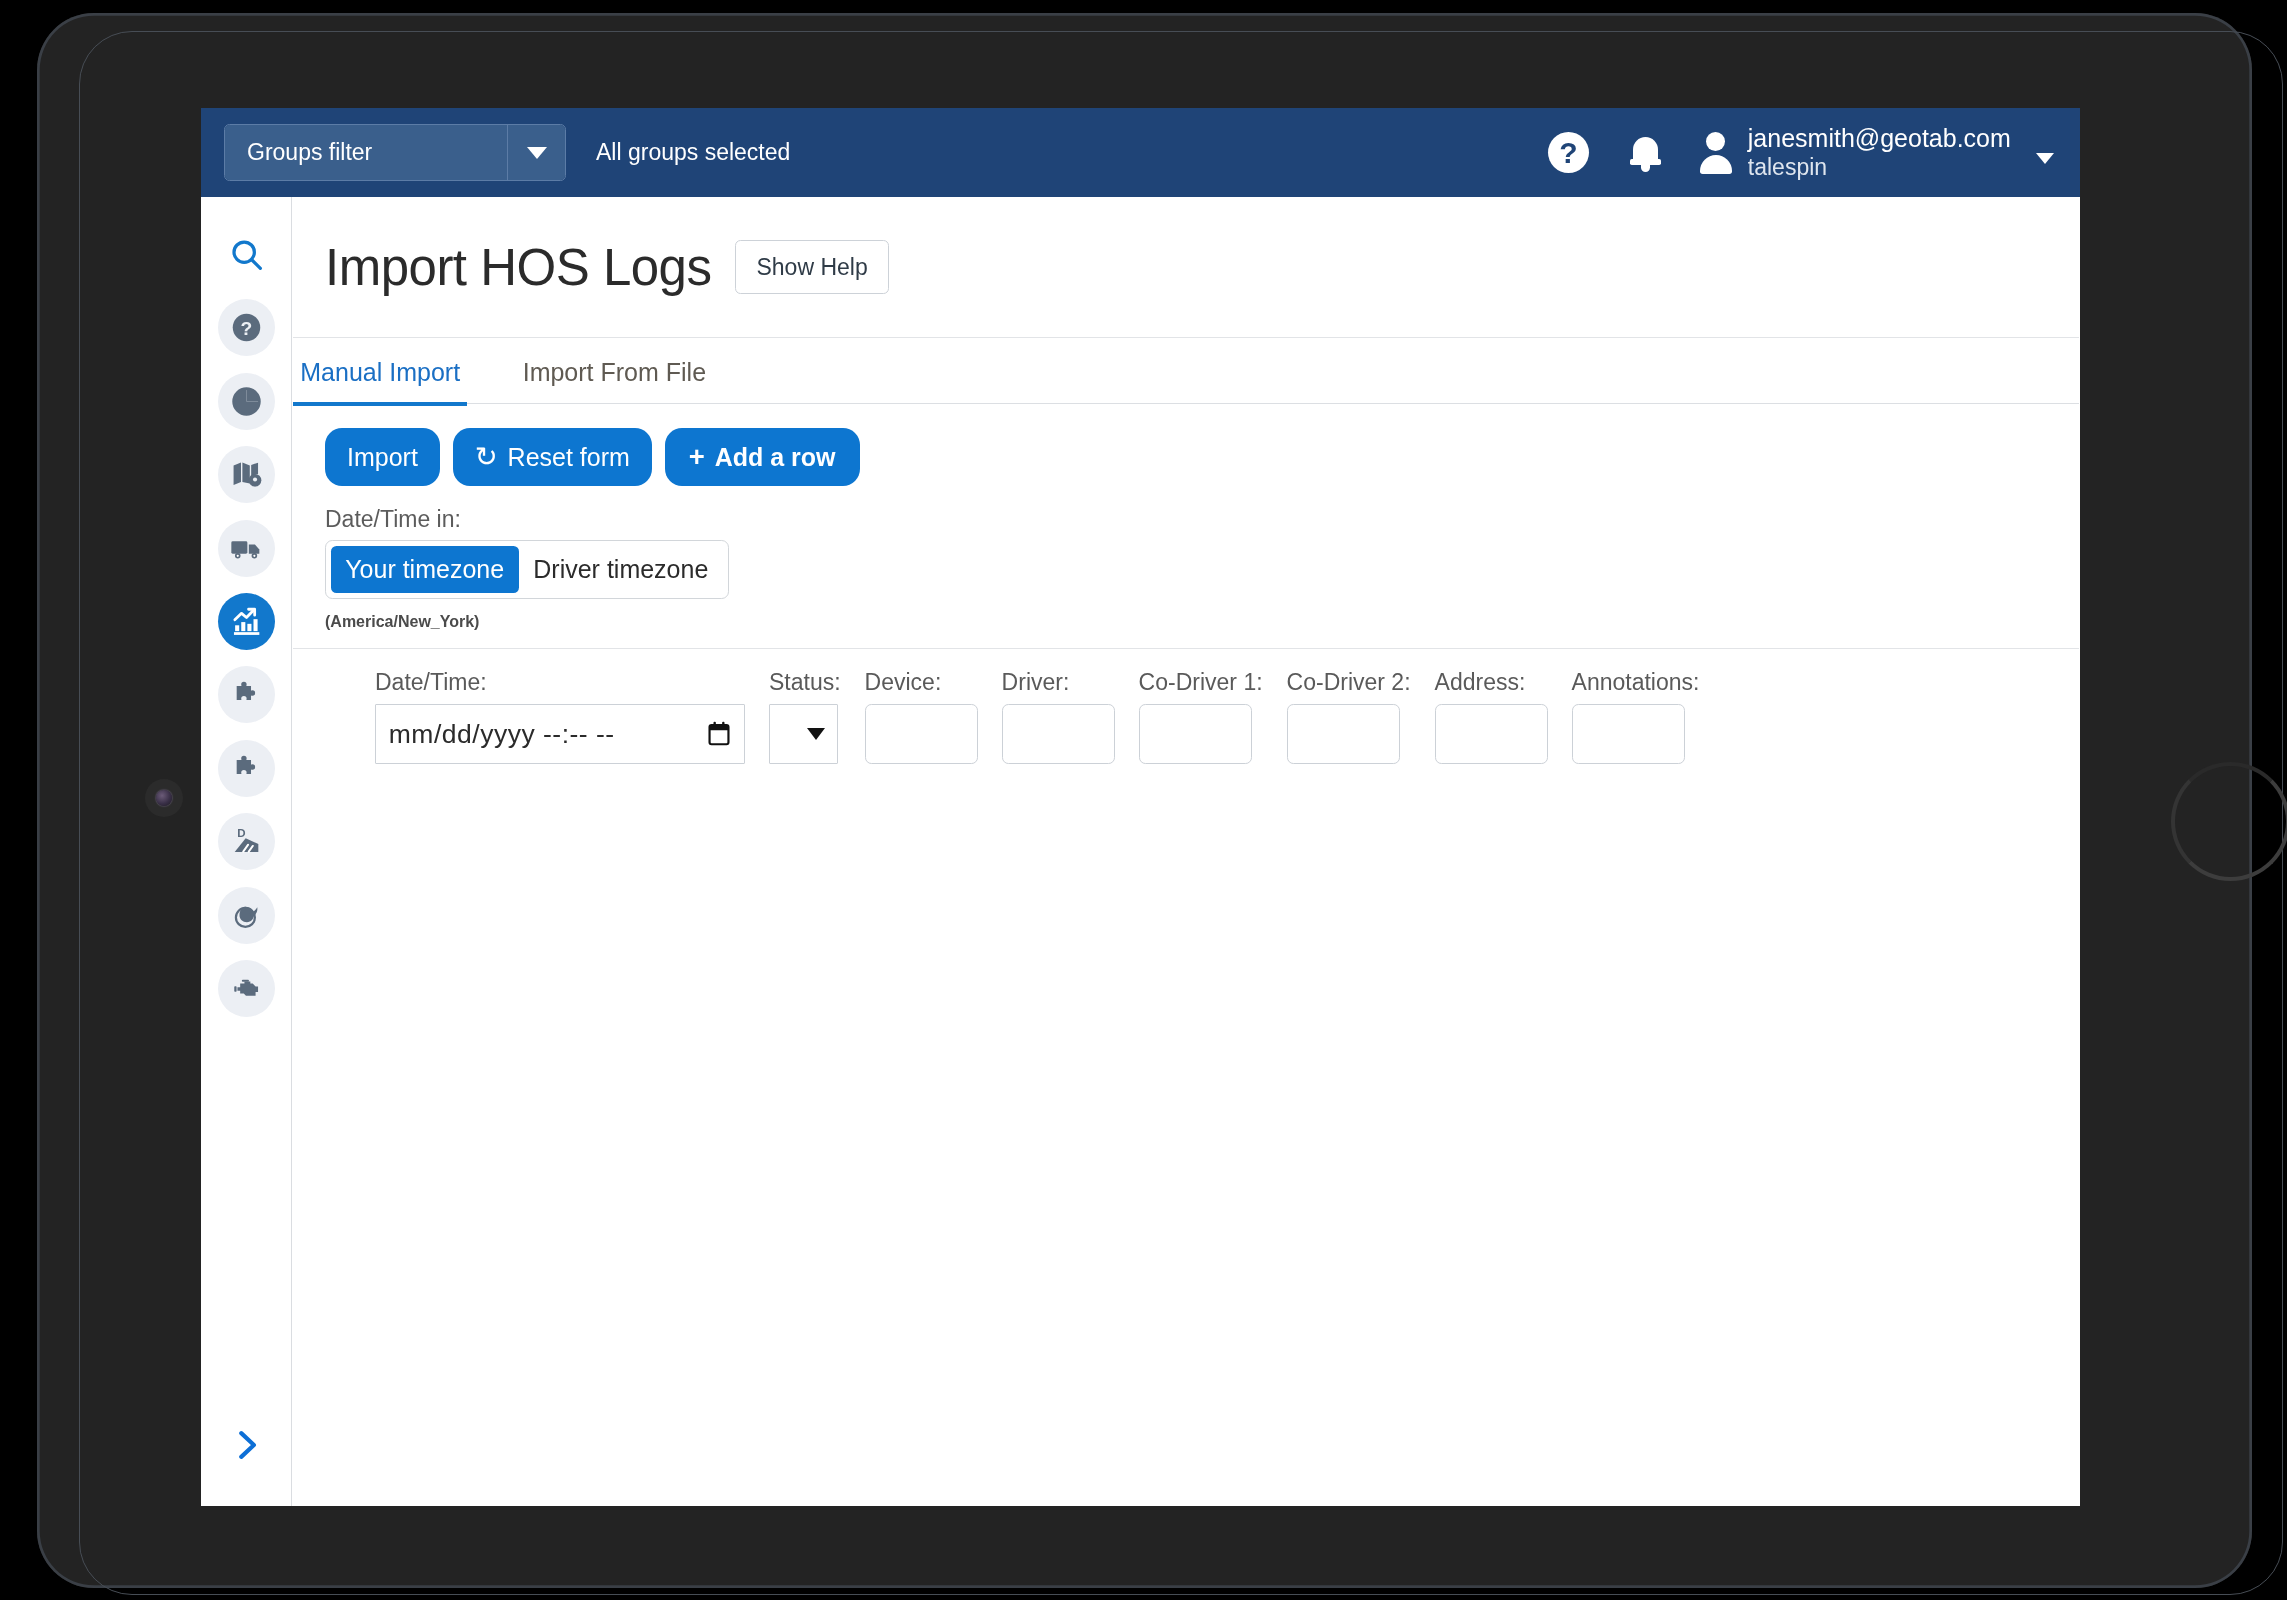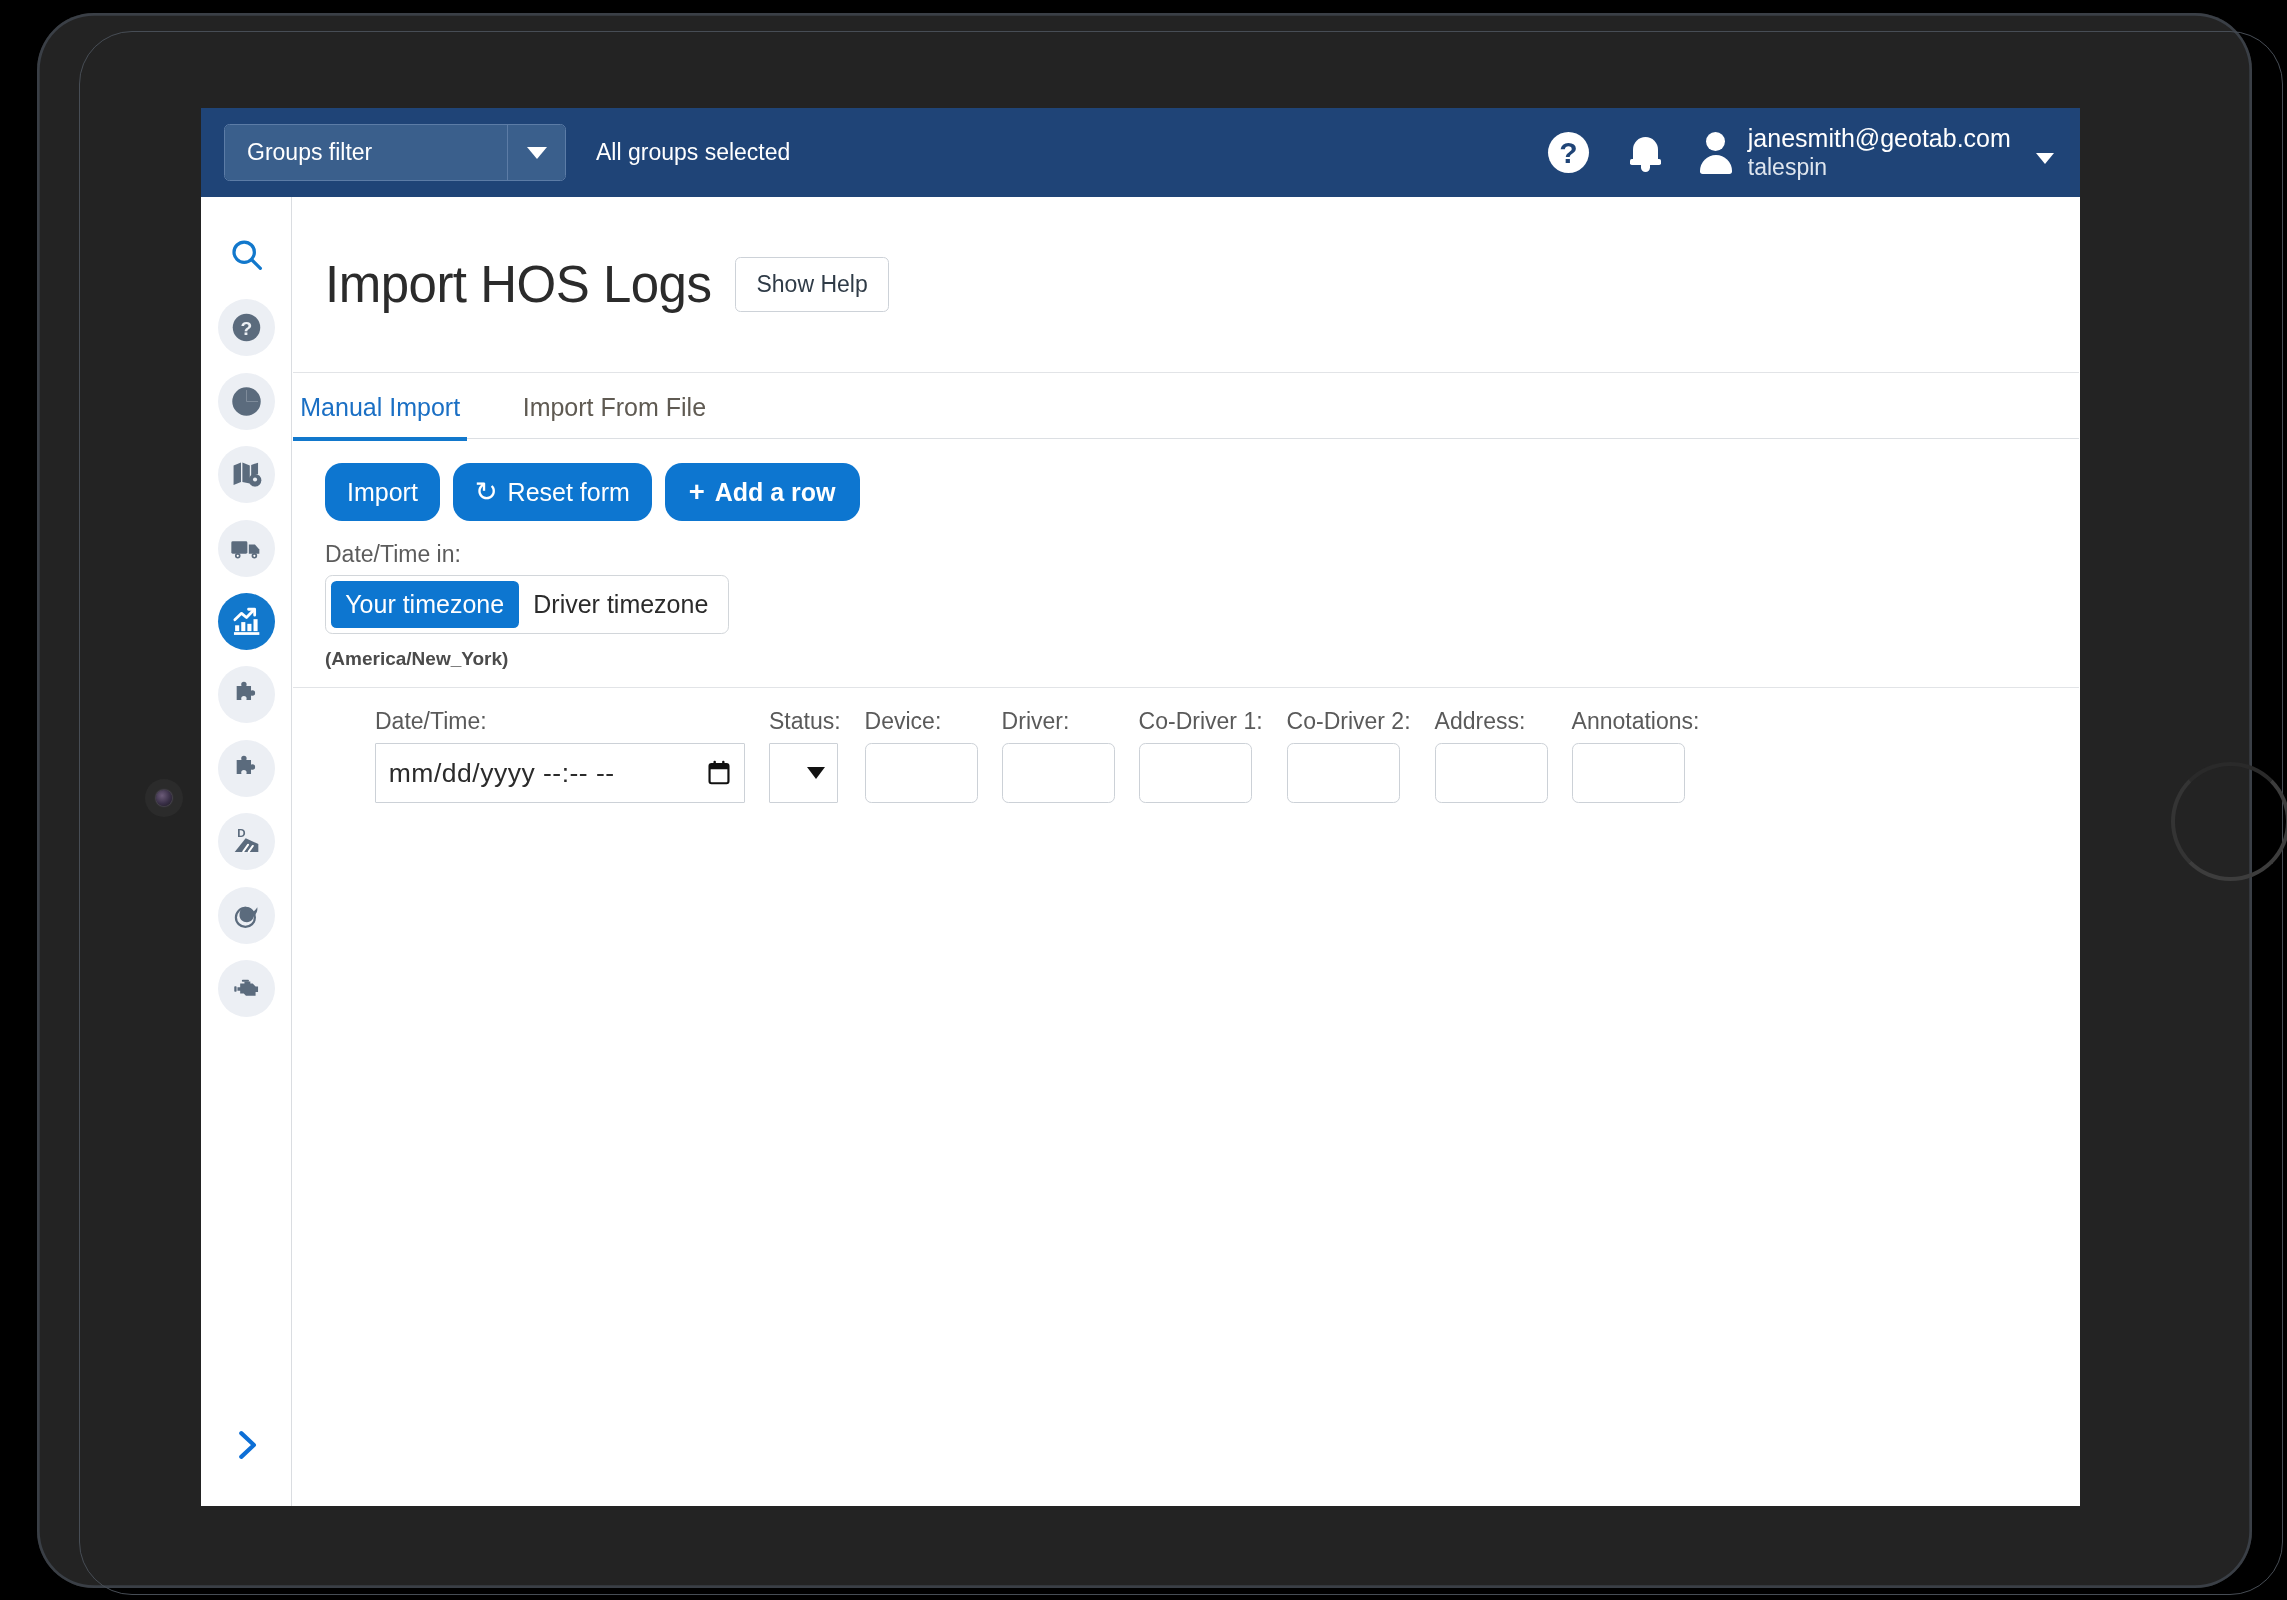--- a/index.html
+++ b/index.html
@@ -226,21 +226,21 @@
   
   .main {
     position: absolute;
     left: 92px; top: 89px;
     width: 1786px; height: 1309px;
     background: #ffffff;
     display: flex;
     flex-direction: column;
   }
   .page-head {
-    height: 176px;
+    height: 141px;
     display: flex;
     align-items: center;
     padding-left: 32px;
     border-bottom: 0.9px solid #e2e4e7;
     gap: 24px;
   }
   .page-title {
     font-size: 51px;
     font-weight: 300;
     color: #2b2b2b;
@@ -315,21 +315,21 @@
   .tz-opt {
     font-size: 25px;
     padding: 9.1px 14.6px;
     border-radius: 5.5px;
     color: #2b2b2b;
     cursor: pointer;
     white-space: nowrap;
   }
   .tz-opt.selected { background: #0d76d0; color: #ffffff; }
   .tz-zone {
-    font-size: 19px;
+    font-size: 16px;
     color: #4b4b4b;
     font-weight: bold;
     margin-top: 14.6px;
   }
 
   .grid-divider {
     margin-top: 16.4px;
     border-top: 0.9px solid #e2e4e7;
   }
 

